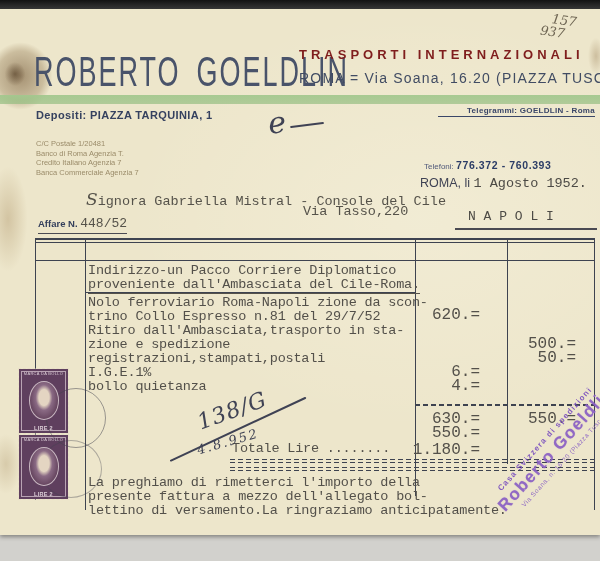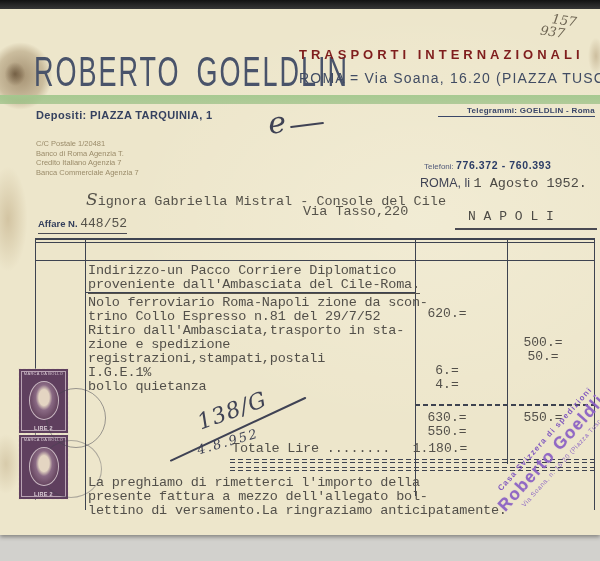--- a/index.html
+++ b/index.html
@@ -88,21 +88,21 @@
   .city{position:absolute;left:468px;top:209px;font-size:13px;color:#4c4a45;white-space:pre;}
   .city-rule{position:absolute;left:455px;top:228px;width:142px;height:1.5px;background:#4a4a52;}
 
   .tline{position:absolute;background:var(--rule);}
   .dashline{position:absolute;height:1.5px;
     background:repeating-linear-gradient(90deg,var(--rule) 0 5px,transparent 5px 8px);}
 
   .trow{position:absolute;left:88px;font-size:13.5px;letter-spacing:-0.2px;
     color:var(--typewriter);white-space:pre;}
   .trow.u{border-bottom:1px solid #55524a;padding-bottom:1px;}
-  .amt{position:absolute;font-size:13px;color:var(--typewriter);text-align:center;}
+  .amt{position:absolute;font-size:16px;color:var(--typewriter);text-align:right;}
   .amt.c1{left:414px;width:66px;}
   .amt.c2{left:510px;width:66px;}
   .amt.total{left:400px;width:80px;}
 
   .slash-line{position:absolute;left:170px;top:460px;width:150px;height:1.6px;
     background:#3f4254;transform:rotate(-25deg);transform-origin:left center;border-radius:2px;}
   .frac-top{position:absolute;left:196px;top:398px;font-size:22px;color:#3f4254;
     transform:rotate(-20deg);letter-spacing:1px;}
   .frac-bottom{position:absolute;left:196px;top:434px;font-size:13px;color:#3f4254;
     transform:rotate(-16deg);letter-spacing:2px;}

